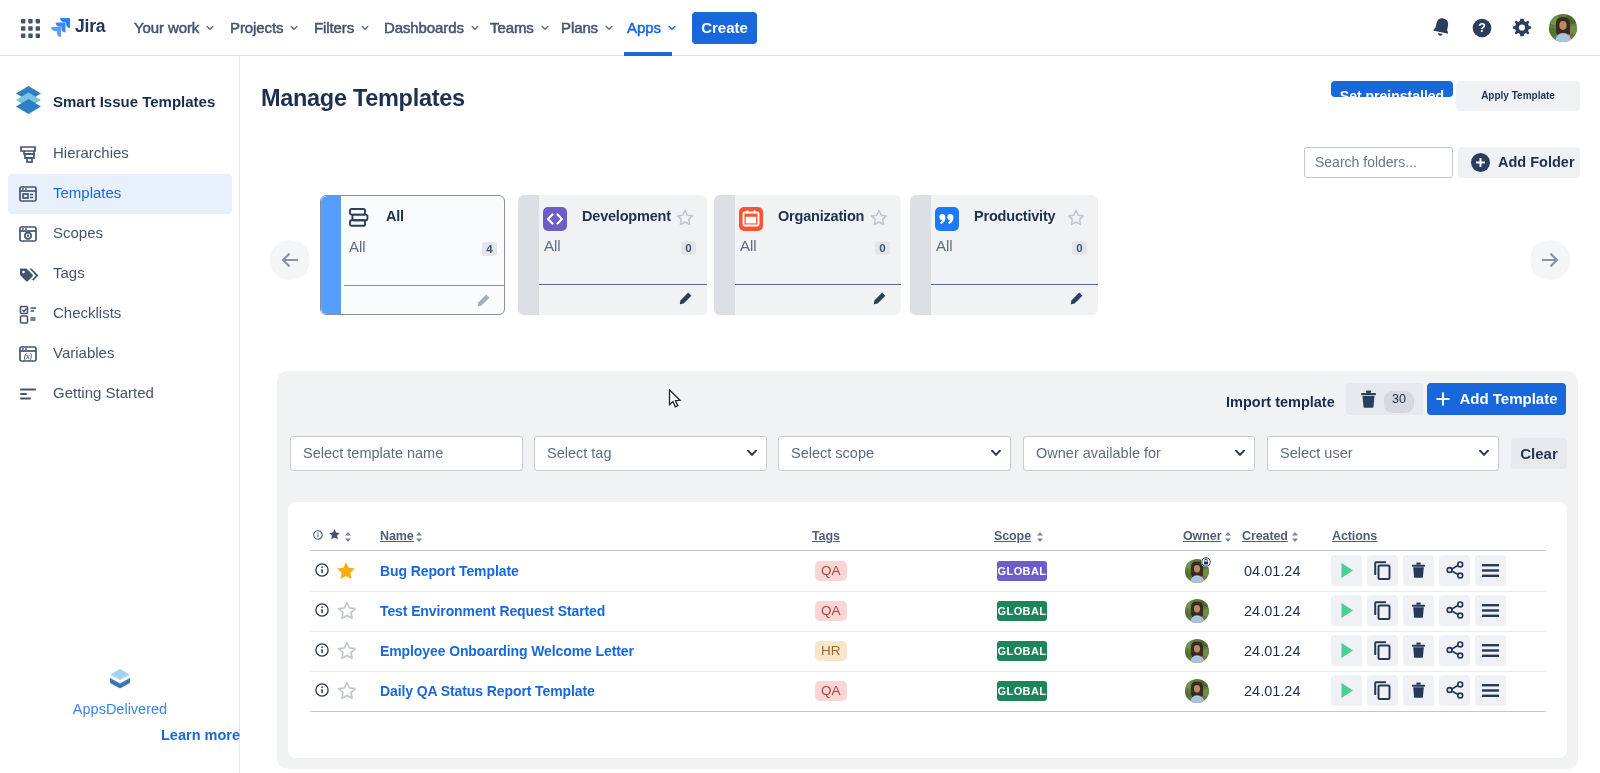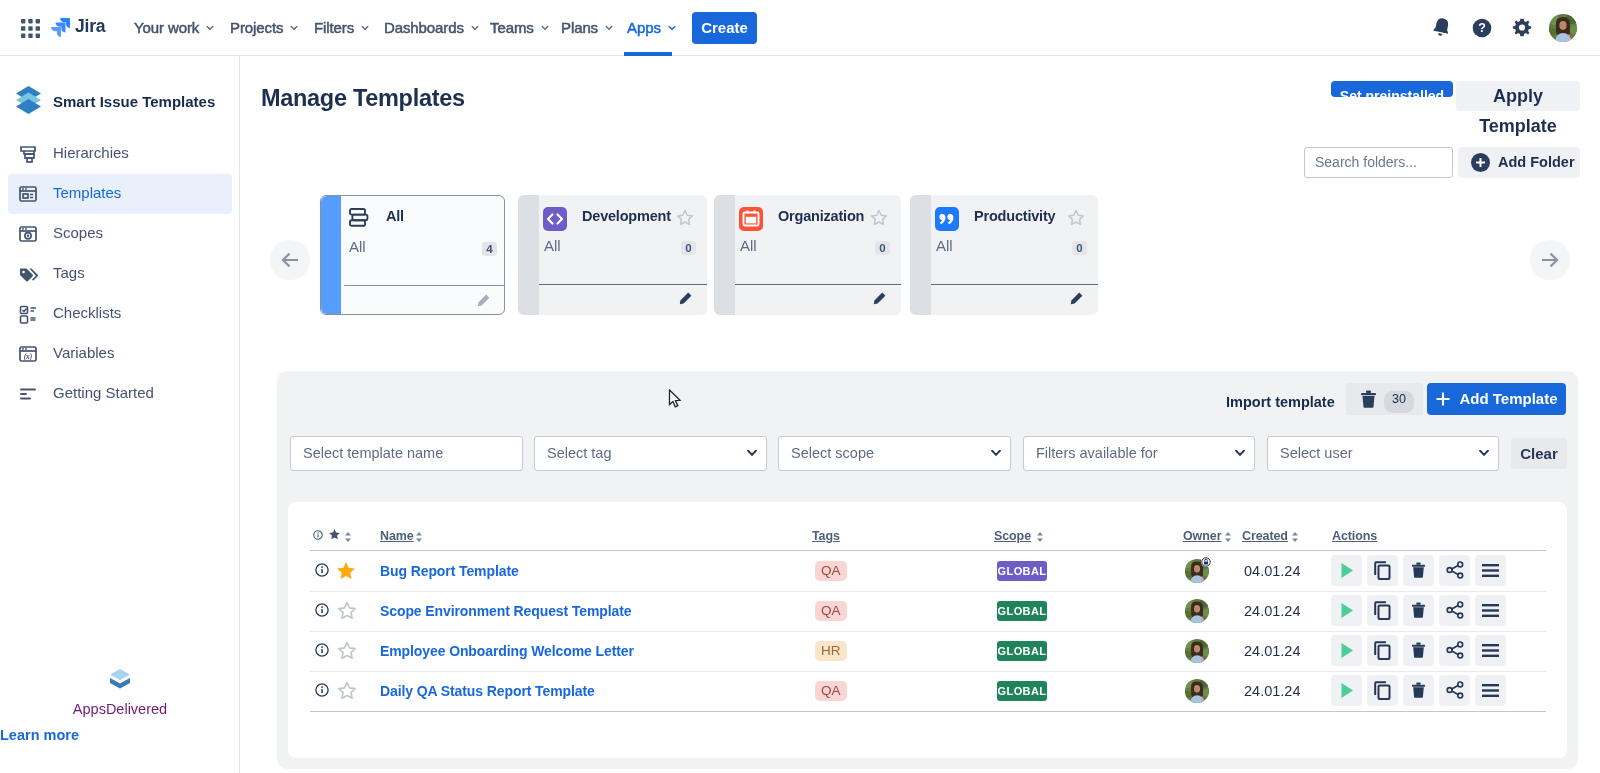--- a/index.html
+++ b/index.html
@@ -224,28 +224,28 @@
             <path d="M4 11 H9"></path>
             <path d="M4 15.5 H13"></path>
           </g>
         </svg>
     <div class="txt">Getting Started</div>
   </div>
   <svg class="abs" style="left:109px;top:613px" width="22" height="24" viewBox="0 0 22 24">
     <path d="M11 0 L21 5.5 L11 11 L1 5.5 Z" fill="#a8d3ef"></path>
     <path d="M1 9 L11 14.5 L21 9 L21 14 L11 19.5 L1 14 Z" fill="#3878b5"></path>
   </svg>
-  <div class="abs" style="left:0;top:645px;width:240px;text-align:center;font-size:14.5px;color:#701a75">AppsDelivered</div>
-  <div class="abs" style="left:0;top:671px;width:240px;text-align:left;font-size:14.5px;font-weight:600;color:#1868db">Learn more</div>
+  <div class="abs" style="left:0;top:645px;width:240px;text-align:center;font-size:14.5px;color:#3b82f6">AppsDelivered</div>
+  <div class="abs" style="left:0;top:671px;width:240px;text-align:right;font-size:14.5px;font-weight:600;color:#1868db">Learn more</div>
 </div>
 
 <div id="main"></div>
 <h1>Manage Templates</h1>
 <div class="btn-blue abs" style="left:1331px;top:81px;width:122px;height:16px;line-height:30px;font-size:14px">Set preinstalled</div>
-<div class="btn-grey abs" style="left:1456px;top:81px;width:124px;height:30px;line-height:30px;font-size:18px">Apply Template</div>
+<div class="btn-grey abs" style="left:1456px;top:81px;width:124px;height:30px;line-height:30px;font-size:10px">Apply Template</div>
 <div class="abs" style="left:1304px;top:147px;width:149px;height:31px;border:1px solid #c1c7d0;border-radius:3px;background:#fff;font-size:14px;color:#6b778c;line-height:29px;padding-left:10px">Search folders...</div>
 <div class="btn-grey abs" style="left:1458px;top:147px;width:122px;height:31px;">
   <svg class="abs" style="left:13px;top:6px" width="19" height="19" viewBox="0 0 19 19">
         <circle cx="9.5" cy="9.5" r="9.5" fill="#2c3e5d"></circle>
         <path d="M9.5 5 V14 M5 9.5 H14" stroke="#fff" stroke-width="2"></path>
       </svg>
   <span class="abs" style="left:40px;top:0;line-height:31px;font-size:14.5px;color:#1e3050">Add Folder</span>
 </div>
 
 <div class="abs" style="left:270px;top:240px;width:40px;height:40px;border-radius:50%;background:#f4f5f7"></div>
@@ -353,21 +353,21 @@
 </div>
 <div class="btn-blue abs" style="left:1427px;top:383px;width:139px;height:32px;line-height:32px">
   <svg style="vertical-align:-3px;margin-right:8px" width="16" height="16" viewBox="0 0 16 16">
         <path d="M8 1.5 V14.5 M1.5 8 H14.5" stroke="#fff" stroke-width="2.1"></path>
       </svg>Add Template
 </div>
 
 <div class="finput" style="left:290px;width:233px">Select template name</div>
 <div class="finput" style="left:534px;width:233px">Select tag</div>
 <div class="finput" style="left:778px;width:233px">Select scope</div>
-<div class="finput" style="left:1023px;width:232px">Filters available for</div>
+<div class="finput" style="left:1023px;width:232px">Owner available for</div>
 <div class="finput" style="left:1267px;width:232px">Select user</div>
 <svg class="fchev" style="left:747px" viewBox="0 0 10 6">
       <path d="M1 0.5 L5 4.8 L9 0.5" stroke="#253858" stroke-width="1.9" fill="none" stroke-linecap="round"></path>
     </svg>
 <svg class="fchev" style="left:991px" viewBox="0 0 10 6">
       <path d="M1 0.5 L5 4.8 L9 0.5" stroke="#253858" stroke-width="1.9" fill="none" stroke-linecap="round"></path>
     </svg>
 <svg class="fchev" style="left:1235px" viewBox="0 0 10 6">
       <path d="M1 0.5 L5 4.8 L9 0.5" stroke="#253858" stroke-width="1.9" fill="none" stroke-linecap="round"></path>
     </svg>
@@ -490,21 +490,21 @@
   <div class="rowline" style="top:590.5px"></div>
 
   <svg class="abs" style="left:315px;top:603.0px" width="14" height="14" viewBox="0 0 16 16">
         <circle cx="8" cy="8" r="7" fill="none" stroke="#253858" stroke-width="1.5"></circle>
         <rect x="7.2" y="7" width="1.7" height="4.6" fill="#253858"></rect>
         <circle cx="8" cy="4.7" r="1" fill="#253858"></circle>
       </svg>
   <svg class="abs" style="left:337px;top:600.5px" width="20" height="20" viewBox="0 0 18 18">
         <path d="M9 1.5 L11.2 6.2 L16.4 6.9 L12.6 10.4 L13.6 15.5 L9 13 L4.4 15.5 L5.4 10.4 L1.6 6.9 L6.8 6.2 Z" fill="none" stroke="#c1c7d0" stroke-width="1.5" stroke-linejoin="round"></path>
       </svg>
-  <div class="trow-name" style="left:380px;top:602.5px">Scope Environment Request Template</div>
+  <div class="trow-name" style="left:380px;top:602.5px">Test Environment Request Started</div>
   <div class="tag" style="left:815px;top:600.5px;background:#f9d6d3;color:#9a4b42">QA</div>
   <div class="gbadge" style="left:997px;top:600.5px;background:#1f845a">GLOBAL</div>
   <svg class="abs" style="left:1185px;top:598.5px" width="24" height="24" viewBox="0 0 28 28">
         <g clip-path="url(#avc)">
           <rect width="28" height="28" fill="#5f7d3f"></rect>
           <circle cx="5" cy="6" r="5" fill="#71914c"></circle>
           <circle cx="23" cy="4" r="6" fill="#4c6733"></circle>
           <circle cx="25" cy="16" r="4" fill="#6d8d49"></circle>
           <circle cx="3" cy="18" r="4" fill="#54722f"></circle>
           <path d="M7 9 Q7 3 14 3 Q21 3 21 10 L21 18 Q21 21 18 22 L10 22 Q7 21 7 16 Z" fill="#3a2a20"></path>

